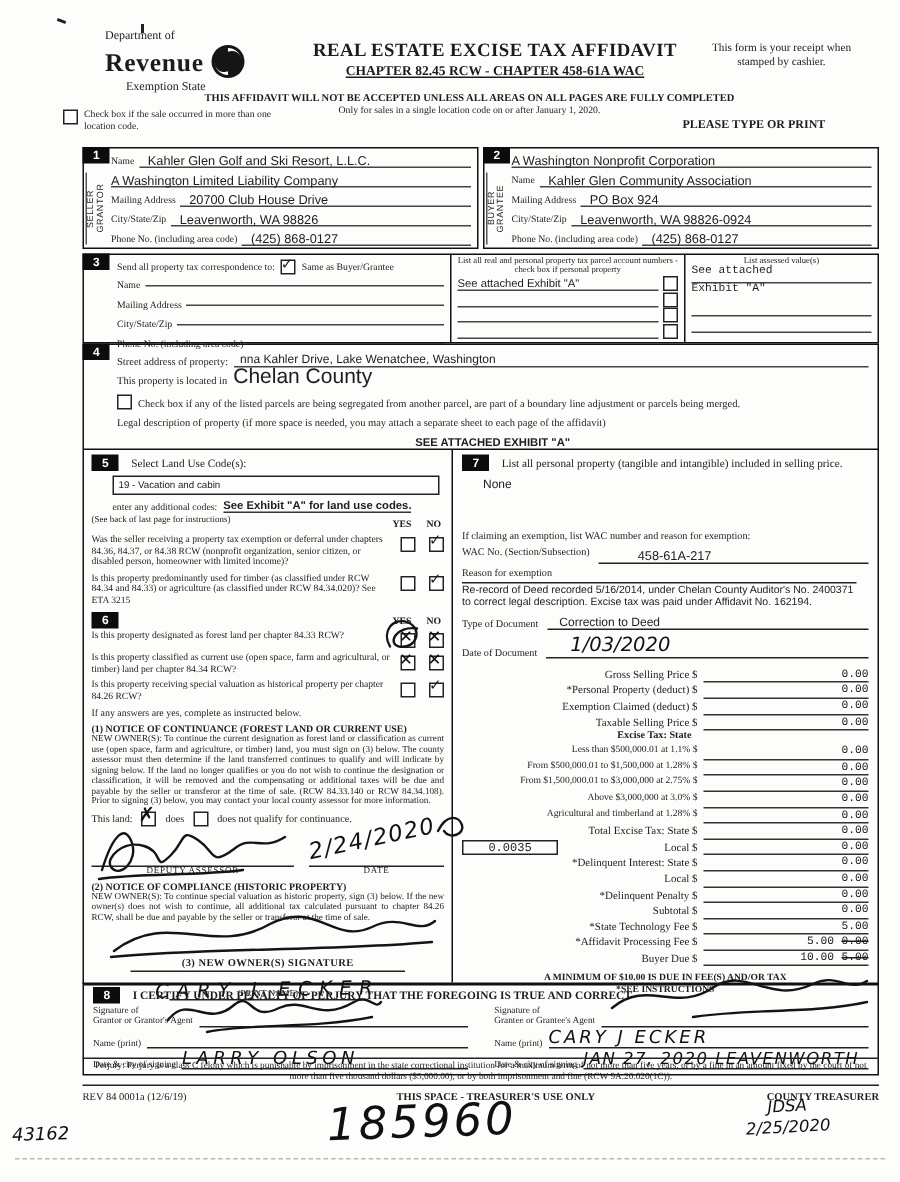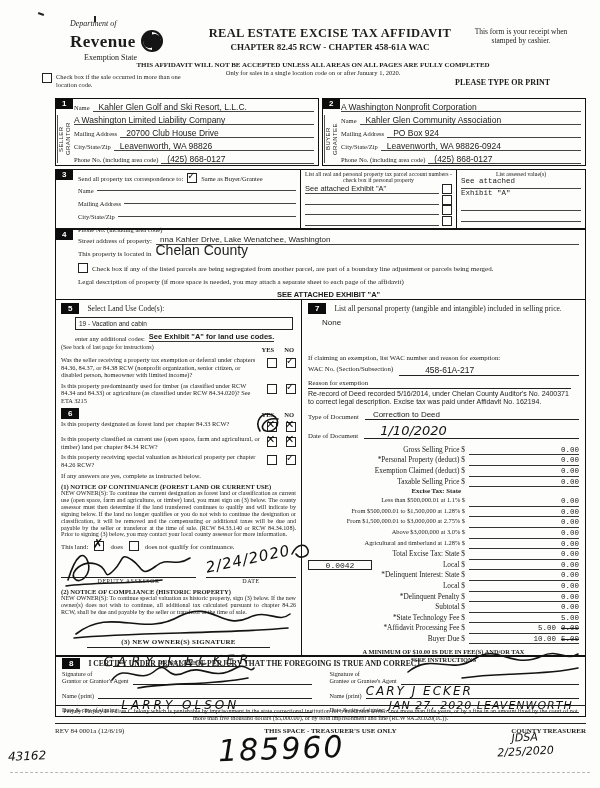--- a/index.html
+++ b/index.html
@@ -20,26 +20,26 @@
   .cb.hwx::after{content:"✗";position:absolute;left:-3px;top:-6px;font-size:13px;
       font-family:"DejaVu Sans",sans-serif;font-style:italic;color:#0d0d0d;}
   .badge{position:absolute;left:-1px;top:-1px;background:#0c0c0c;color:#fff;
          font-size:8px;font-weight:bold;padding:1px 7px;font-family:"Liberation Sans",sans-serif;}
   .pen{background:#222;position:absolute;}
   svg.sig{position:absolute;overflow:visible;}
   svg.sig path{fill:none;stroke:#141414;stroke-width:1.6;stroke-linecap:round;}
 
   
   .hdr-logo{left:70px;top:20px;width:130px;line-height:1;}
-  .dept-small{font-size:8px;font-style:italic;}
+  .dept-small{font-size:8px;}
   .dept-big{font-size:17px;font-weight:bold;letter-spacing:.5px;}
   .dept-state{font-size:8px;margin-left:14px;}
   .hdr-title{left:192px;top:26px;width:276px;text-align:center;line-height:1.25;}
   .t-main{font-size:12.5px;font-weight:bold;letter-spacing:.3px;}
-  .t-sub{font-size:9px;font-weight:bold;}
+  .t-sub{font-size:9px;font-weight:bold;text-decoration:underline;}
   .hdr-right{left:462px;top:27px;width:118px;font-size:7.5px;text-align:center;line-height:1.2;}
   .hdr-warn{left:78px;top:61px;width:470px;text-align:center;font-size:7px;font-weight:bold;line-height:1.15;}
   .hdr-only{font-weight:normal;font-size:6.5px;}
   .multiloc{left:42px;top:73px;width:160px;font-size:6.5px;display:flex;gap:4px;line-height:1.2;}
   .typeprint{left:455px;top:78px;font-size:8px;font-weight:bold;}
   .partialrow{left:125px;top:89px;width:460px;display:flex;gap:4px;font-size:7px;align-items:flex-end;}
   .blankpct{width:28px;border-bottom:1px solid #333;}
 
   
   .parties{top:98px;left:55px;width:531px;display:flex;}
@@ -399,21 +399,21 @@
         <span class="fill">458-61A-217</span>
       </div>
       <div class="reasonlbl">Reason for exemption</div>
       <div class="reason">Re-record of Deed recorded 5/16/2014, under Chelan County Auditor's No. 2400371 to correct legal description.  Excise tax was paid under Affidavit No. 162194.</div>
       <div class="docrow">
         <span>Type of Document</span>
         <span class="fill">Correction to Deed</span>
       </div>
       <div class="docrow">
         <span>Date of Document</span>
-        <span class="fillhw hw" style="font-size:13px;padding-left:16px;">1/10/2020</span>
+        <span class="fillhw hw" style="font-size:13px;padding-left:16px;">1/03/2020</span>
       </div>
       <div class="taxtable">
           <div class="trow">
             <span class="tlab">Gross Selling Price  $</span>
             <span class="tline">
               <span>0.00</span>
             </span>
           </div>
           <div class="trow">
             <span class="tlab">*Personal Property (deduct)  $</span>
@@ -464,21 +464,21 @@
               <span>0.00</span>
             </span>
           </div>
           <div class="trow">
             <span class="tlab">Total Excise Tax: State  $</span>
             <span class="tline">
               <span>0.00</span>
             </span>
           </div>
           <div class="trow">
-            <span class="ratebox">0.0042</span>
+            <span class="ratebox">0.0035</span>
             <span class="tlab">Local  $</span>
             <span class="tline">
               <span>0.00</span>
             </span>
           </div>
           <div class="trow">
             <span class="tlab">*Delinquent Interest: State  $</span>
             <span class="tline">
               <span>0.00</span>
             </span>

